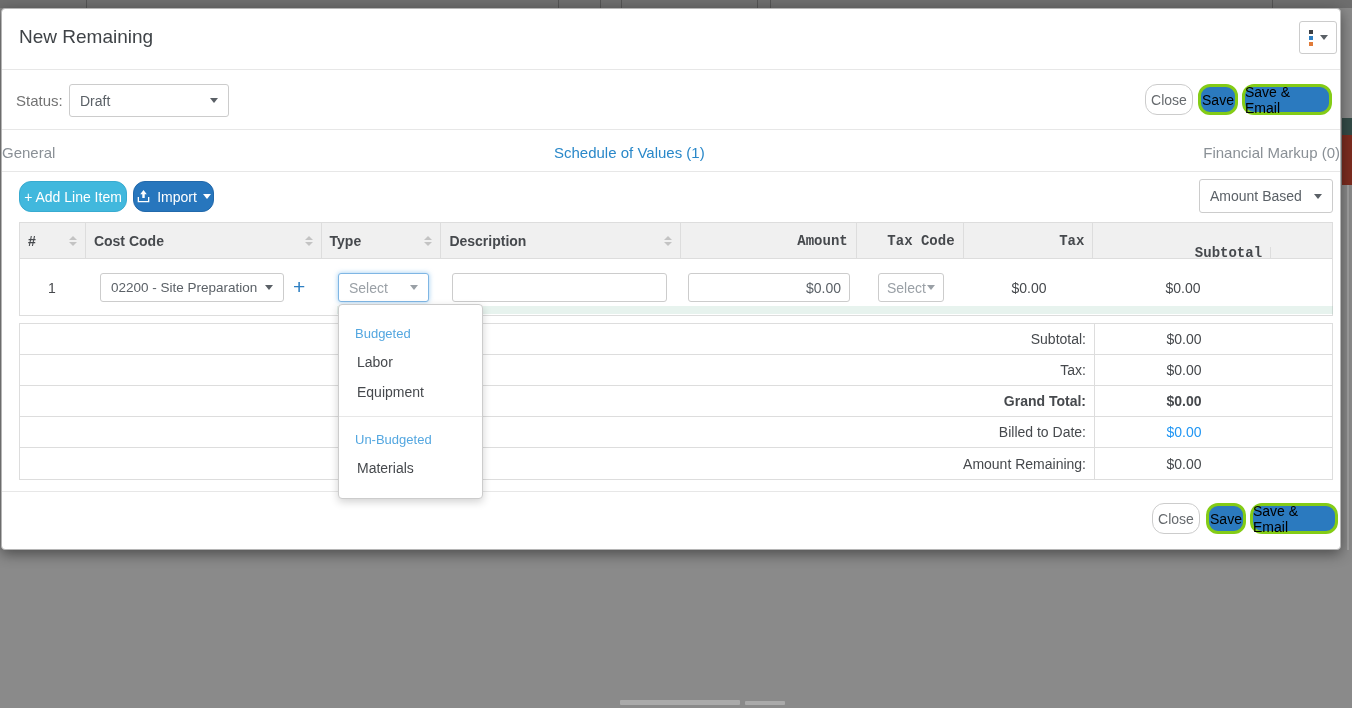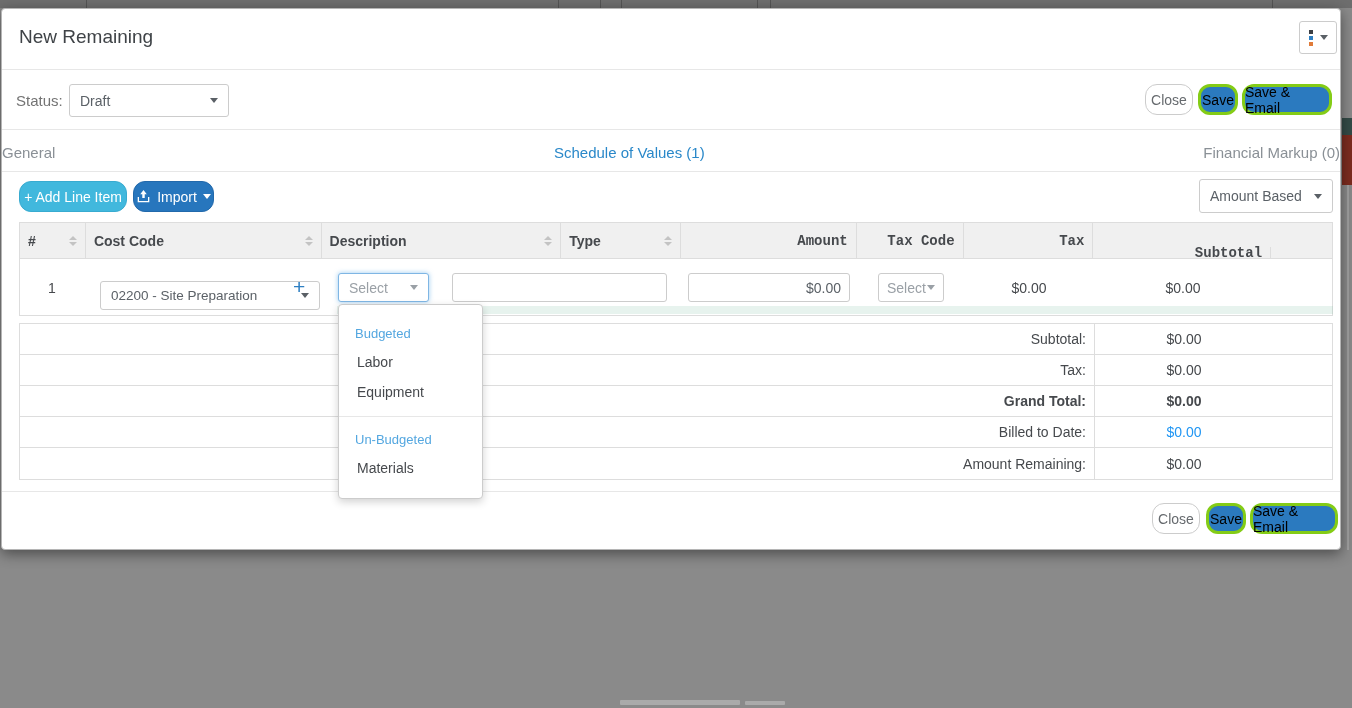--- a/index.html
+++ b/index.html
@@ -160,54 +160,54 @@
           <i class="down"></i>
         </span>
     </div>
     <div class="th" style="width:236px;">
       <span class="label">Cost Code</span>
       <span class="sorter">
           <i class="up"></i>
           <i class="down"></i>
         </span>
     </div>
+    <div class="th" style="width:120px;">
+      <span class="label">Type</span>
+      <span class="sorter">
+          <i class="up"></i>
+          <i class="down"></i>
+        </span>
+    </div>
     <div class="th" style="width:240px;">
       <span class="label">Description</span>
       <span class="sorter">
           <i class="up"></i>
           <i class="down"></i>
         </span>
     </div>
-    <div class="th" style="width:120px;">
-      <span class="label">Type</span>
-      <span class="sorter">
-          <i class="up"></i>
-          <i class="down"></i>
-        </span>
-    </div>
     <div class="th center" style="width:176px;">
       <span>Amount</span>
     </div>
     <div class="th center" style="width:107px;">
       <span>Tax Code</span>
     </div>
     <div class="th center" style="width:130px;">
       <span>Tax</span>
     </div>
     <div class="th center" style="width:178px;margin-top:24px;">
       <span>Subtotal</span>
     </div>
     <div class="th" style="width:61px;"></div>
   </div>
 
   <div class="trow" style="left:17px; top:250px; width:1314px; height:57px;">
     <div class="row-highlight" style="left:317px; bottom:1px; width:996px; height:8px;"></div>
   </div>
   <div class="cell-text" style="left:17px; top:271px; width:66px;">1</div>
-  <div class="abs select-box" style="left:98px; top:264px; width:220px; height:29px; font-size:13.5px;margin-top:8px;">
+  <div class="abs select-box" style="left:98px; top:264px; width:184px; height:29px; font-size:13.5px;">
     <span>02200 - Site Preparation</span>
     <span class="caret"></span>
   </div>
   <span class="plus-link" style="left:291px; top:268px;">+</span>
   <div class="abs select-box placeholder focused" style="left:336px; top:264px; width:91px; height:29px;">
     <span>Select</span>
     <span class="caret muted"></span>
   </div>
   <input class="text-input" style="left: 450px; top: 264px; width: 215px; height: 29px;" value="">
   <input class="text-input right" style="left: 686px; top: 264px; width: 162px; height: 29px;" value="$0.00">

